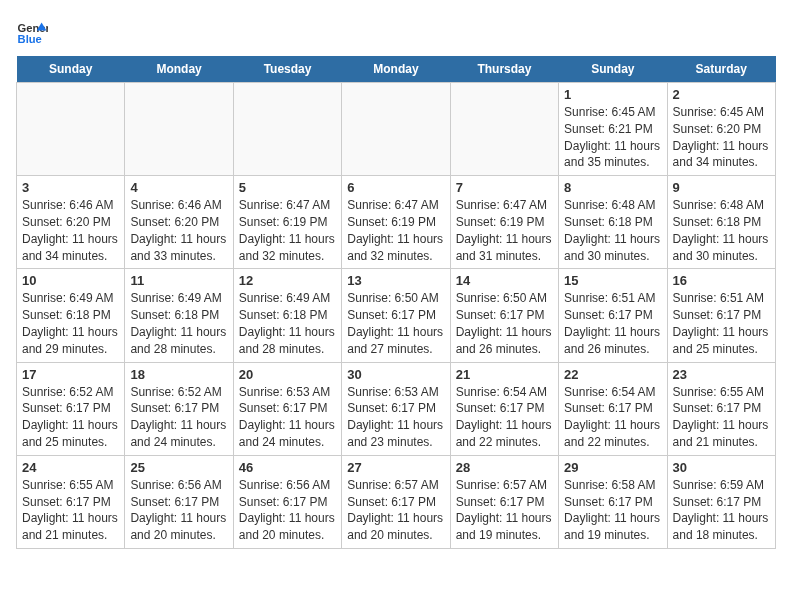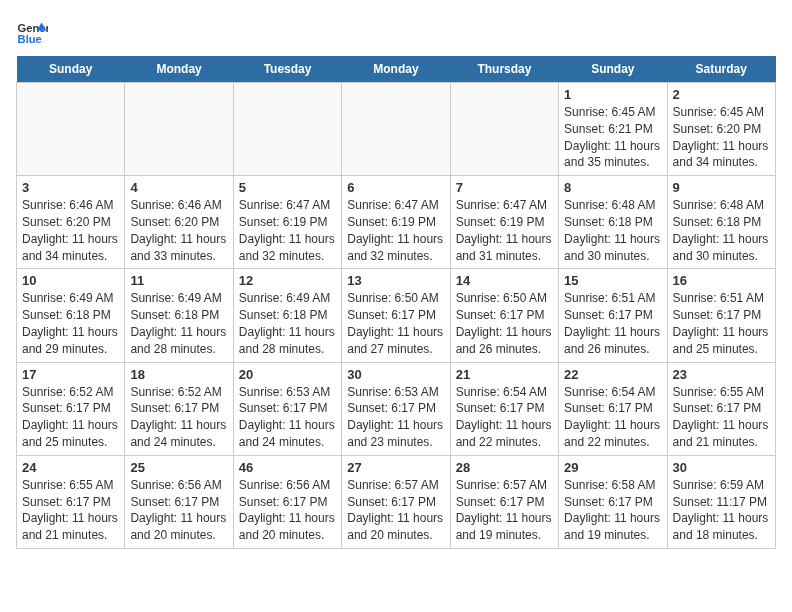--- a/index.html
+++ b/index.html
@@ -290,18 +290,18 @@
         </td>
         <td>
           <div class="day-num">29</div>
           <div class="day-info" style="white-space: pre-line;">Sunrise: 6:58 AM
 Sunset: 6:17 PM
 Daylight: 11 hours and 19 minutes.</div>
         </td>
         <td>
           <div class="day-num">30</div>
           <div class="day-info" style="white-space: pre-line;">Sunrise: 6:59 AM
-Sunset: 11:17 PM
+Sunset: 6:17 PM
 Daylight: 11 hours and 18 minutes.</div>
         </td>
       </tr>
     </tbody>
 </table>
 
 </body></html>

